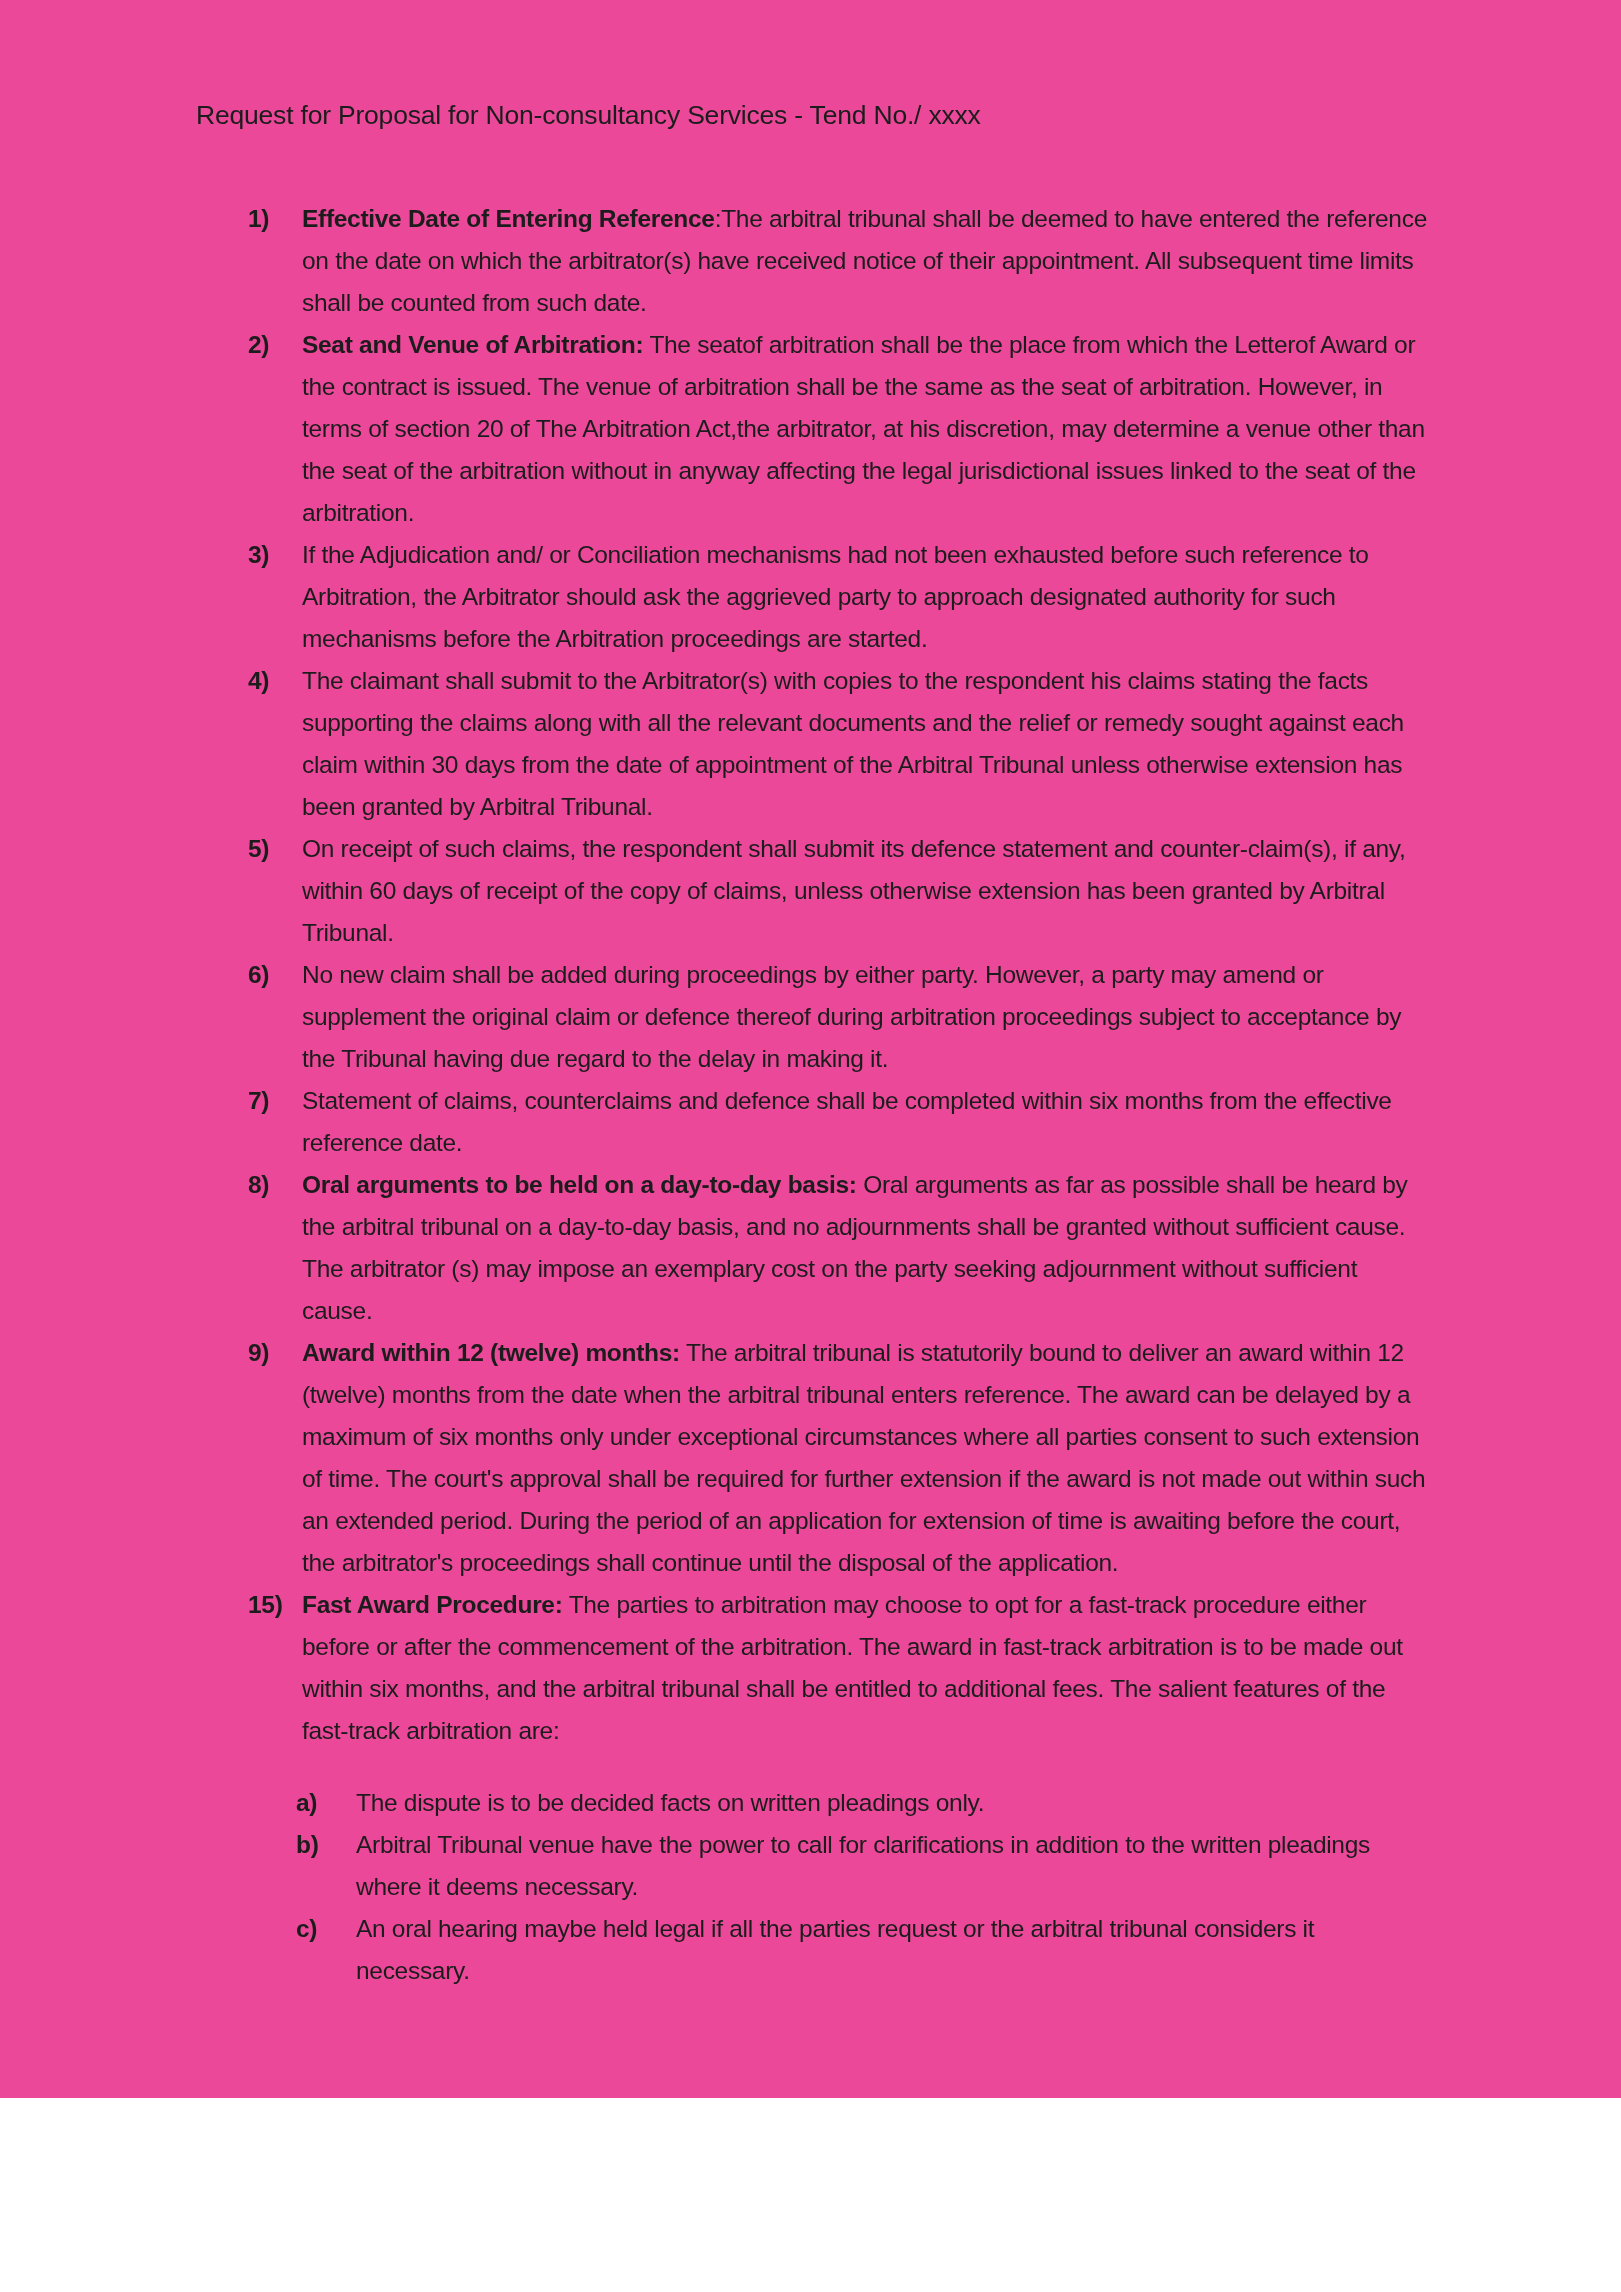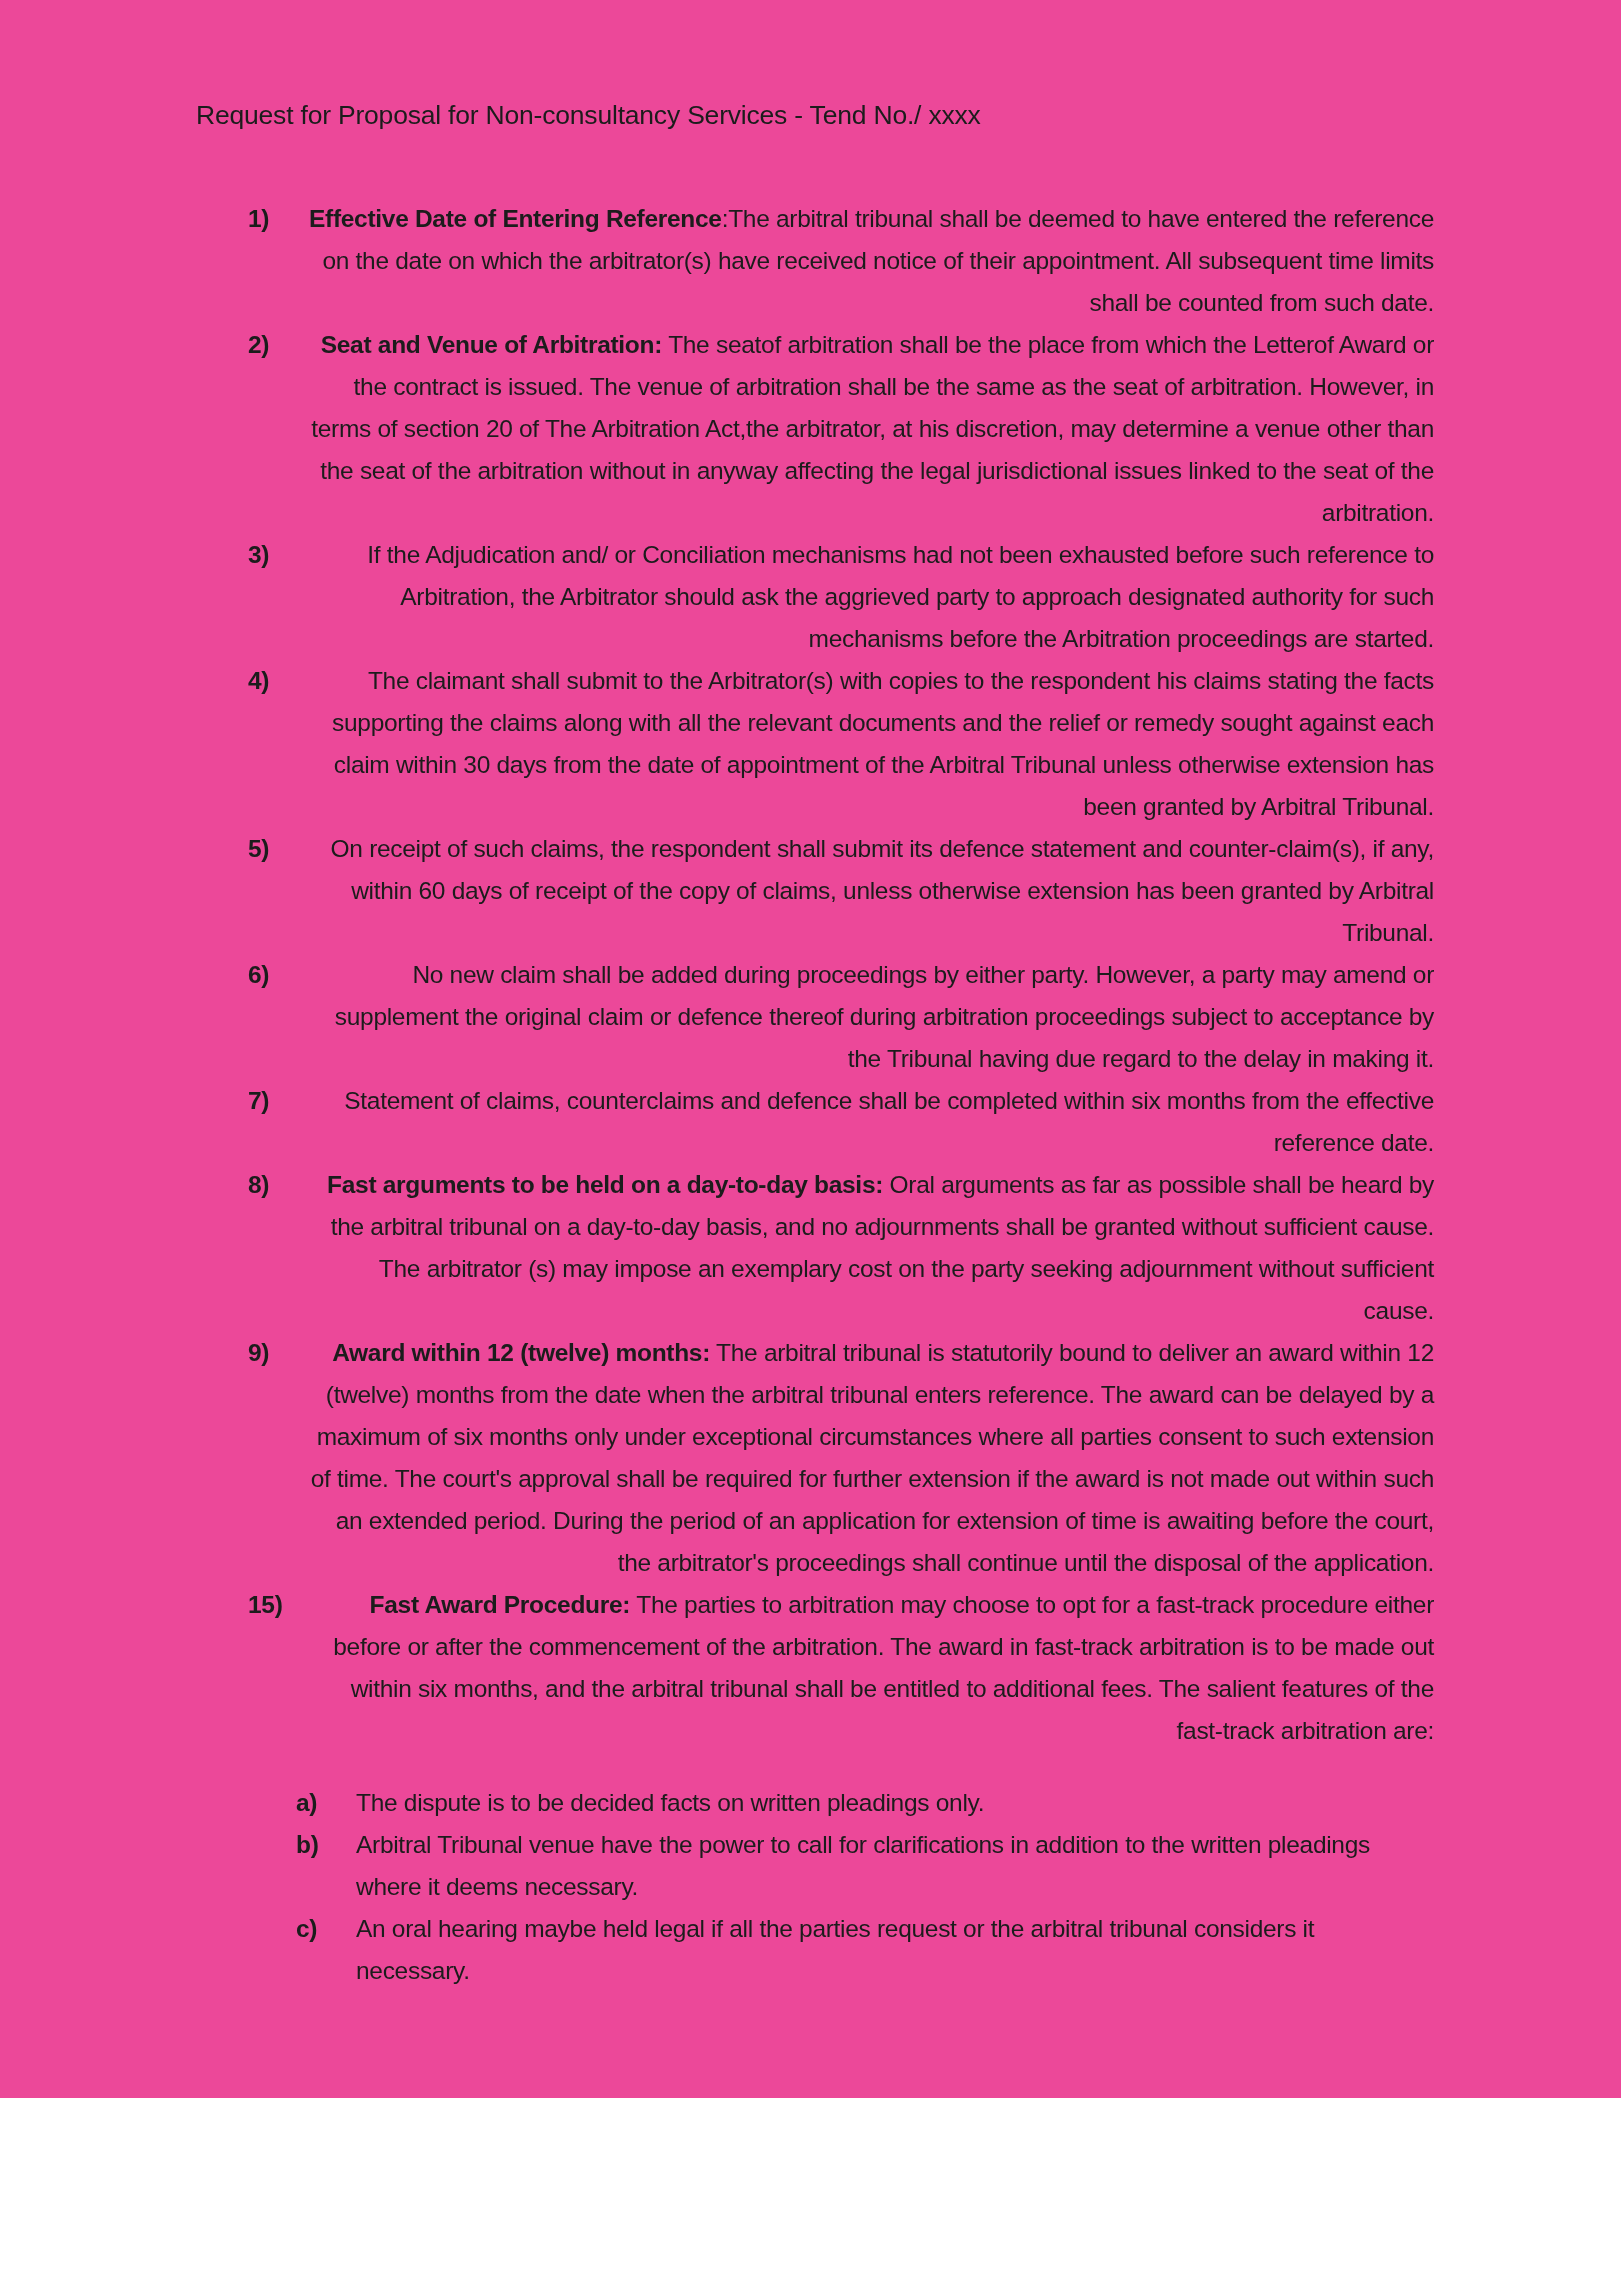--- a/index.html
+++ b/index.html
@@ -35,21 +35,20 @@
     grid-template-columns: 54px 1fr;
     font-size: 24.5px;
     line-height: 42px;
     letter-spacing: -0.3px;
   }
   .item .marker {
     font-weight: bold;
   }
   .item p {
     margin: 0;
-    text-align: right;
   }
   .lead {
     font-weight: bold;
   }
   .sublist {
     margin-top: 30px;
     margin-left: 48px;
   }
   .subitem {
     display: grid;
@@ -118,21 +117,21 @@
       <p><span class="lead"></span><span>No new claim shall be added during proceedings by either party. However, a party may amend or supplement the original claim or defence thereof during arbitration proceedings subject to acceptance by the Tribunal having due regard to the delay in making it.</span></p>
     </div>
 
     <div class="item">
       <span class="marker">7)</span>
       <p><span class="lead"></span><span>Statement of claims, counterclaims and defence shall be completed within six months from the effective reference date.</span></p>
     </div>
 
     <div class="item">
       <span class="marker">8)</span>
-      <p><span class="lead">Fast arguments to be held on a day-to-day basis:</span><span> Oral arguments as far as possible shall be heard by the arbitral tribunal on a day-to-day basis, and no adjournments shall be granted without sufficient cause. The arbitrator (s) may impose an exemplary cost on the party seeking adjournment without sufficient cause.</span></p>
+      <p><span class="lead">Oral arguments to be held on a day-to-day basis:</span><span> Oral arguments as far as possible shall be heard by the arbitral tribunal on a day-to-day basis, and no adjournments shall be granted without sufficient cause. The arbitrator (s) may impose an exemplary cost on the party seeking adjournment without sufficient cause.</span></p>
     </div>
 
     <div class="item">
       <span class="marker">9)</span>
       <p><span class="lead">Award within 12 (twelve) months:</span><span> The arbitral tribunal is statutorily bound to deliver an award within 12 (twelve) months from the date when the arbitral tribunal enters reference. The award can be delayed by a maximum of six months only under exceptional circumstances where all parties consent to such extension of time. The court's approval shall be required for further extension if the award is not made out within such an extended period. During the period of an application for extension of time is awaiting before the court, the arbitrator's proceedings shall continue until the disposal of the application.</span></p>
     </div>
 
     <div class="item">
       <span class="marker">15)</span>
       <p><span class="lead">Fast Award Procedure:</span><span> The parties to arbitration may choose to opt for a fast-track procedure either before or after the commencement of the arbitration. The award in fast-track arbitration is to be made out within six months, and the arbitral tribunal shall be entitled to additional fees. The salient features of the fast-track arbitration are:</span></p>

